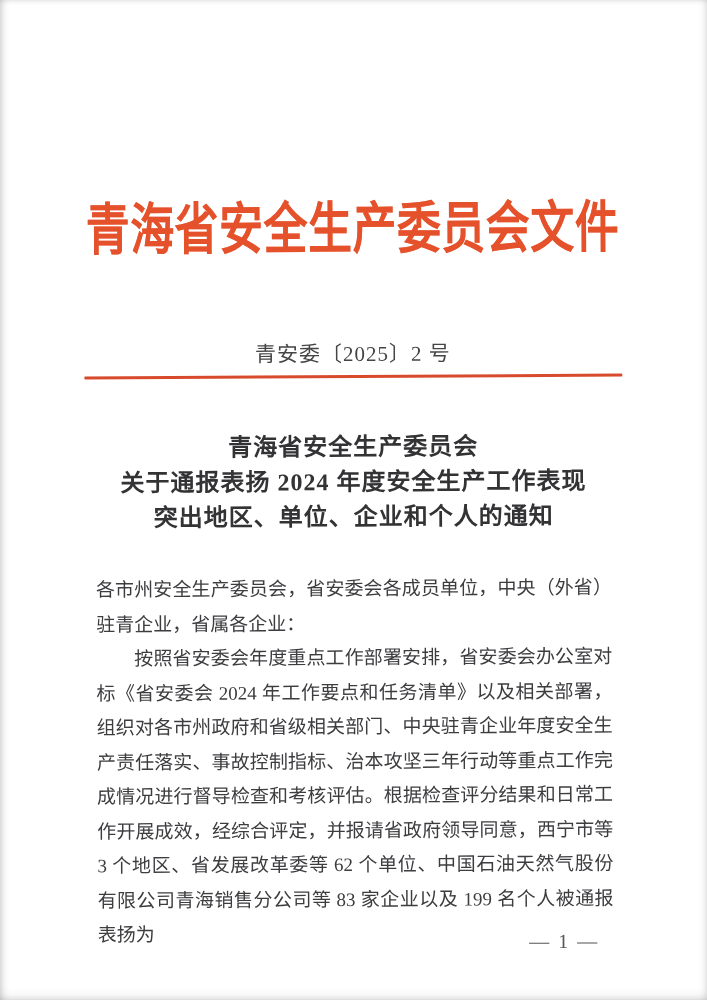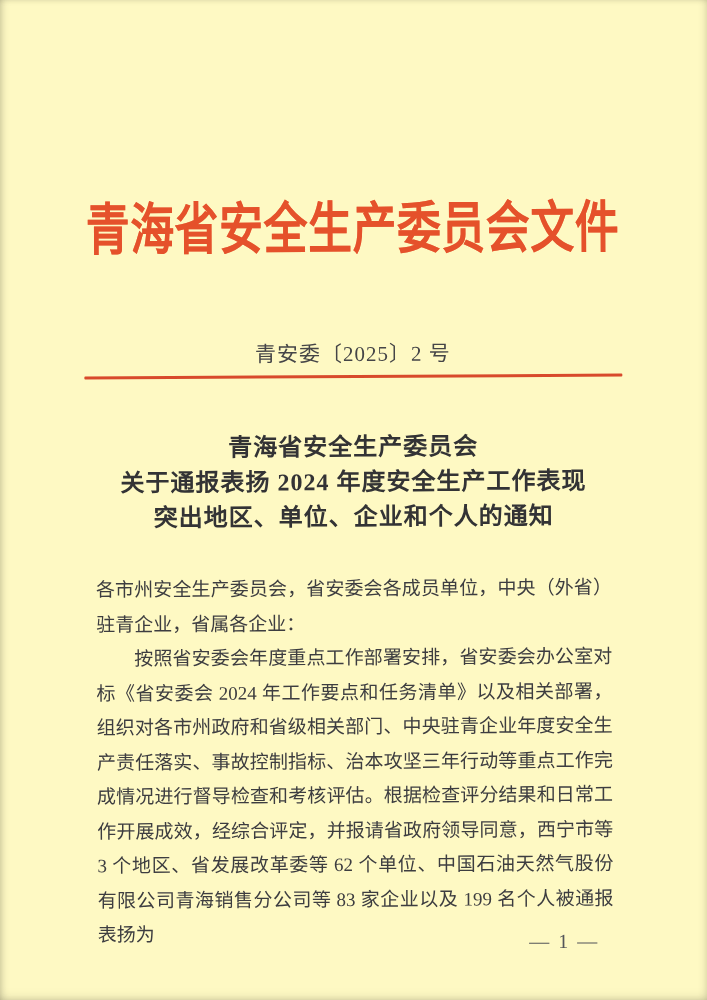--- a/index.html
+++ b/index.html
@@ -7,21 +7,21 @@
     padding: 0;
     width: 707px;
     height: 1000px;
     background: #e8e8e8;
     overflow: hidden;
   }
   .scan-page {
     position: relative;
     width: 707px;
     height: 1000px;
-    background: #fef9c3;
+    background: #ffffff;
     overflow: hidden;
     box-shadow:
       inset 5px 0 9px -4px rgba(0,0,0,0.22),
       inset -5px 0 9px -4px rgba(0,0,0,0.13),
       inset 0 -7px 12px -6px rgba(0,0,0,0.14),
       inset 0 4px 9px -6px rgba(0,0,0,0.10);
     font-family: "Liberation Serif", "DejaVu Serif", serif;
     color: var(--text-black, #3a3a3c);
   }
   .scan-content {

